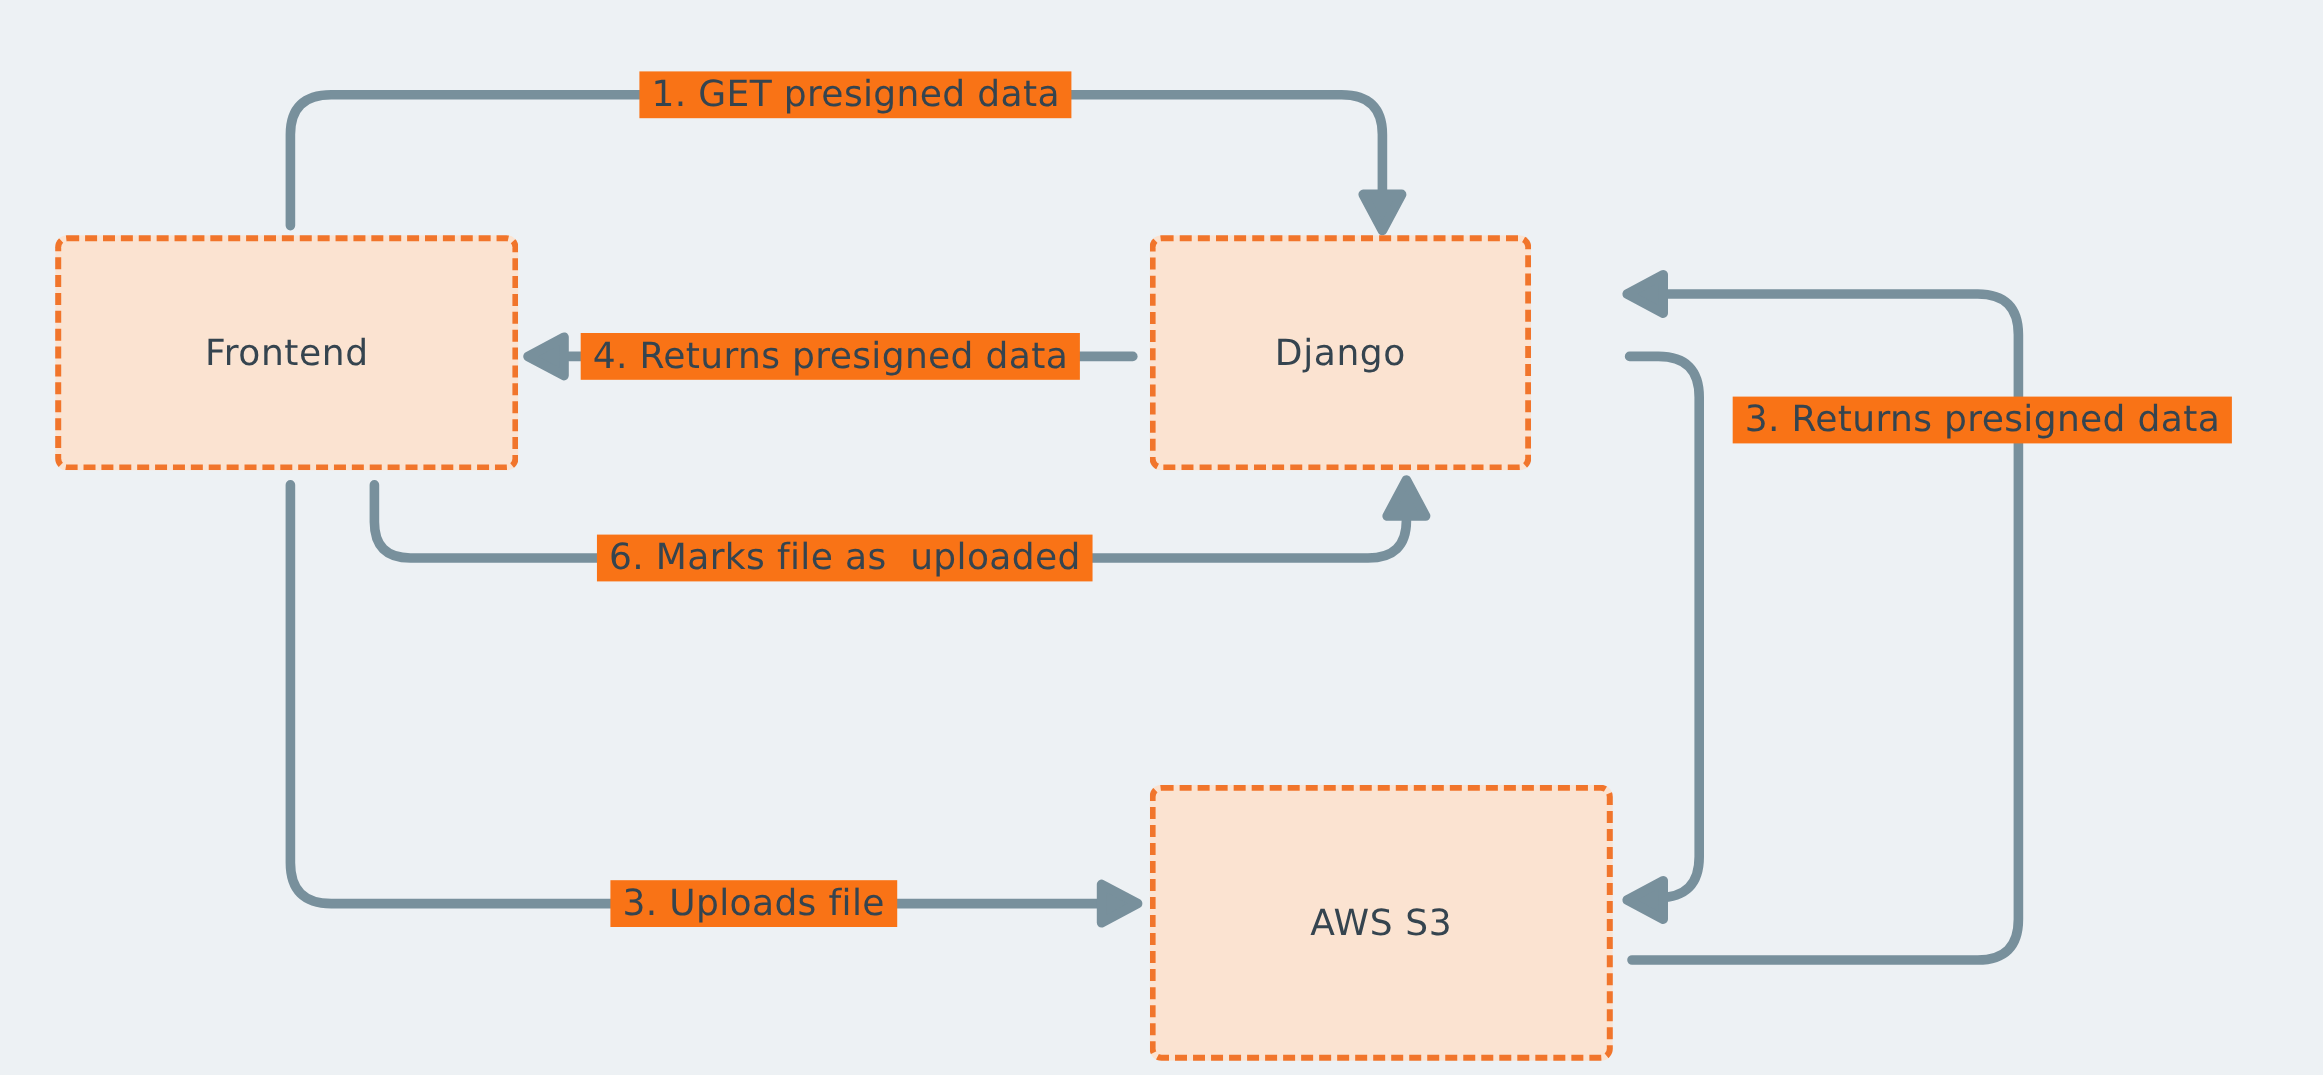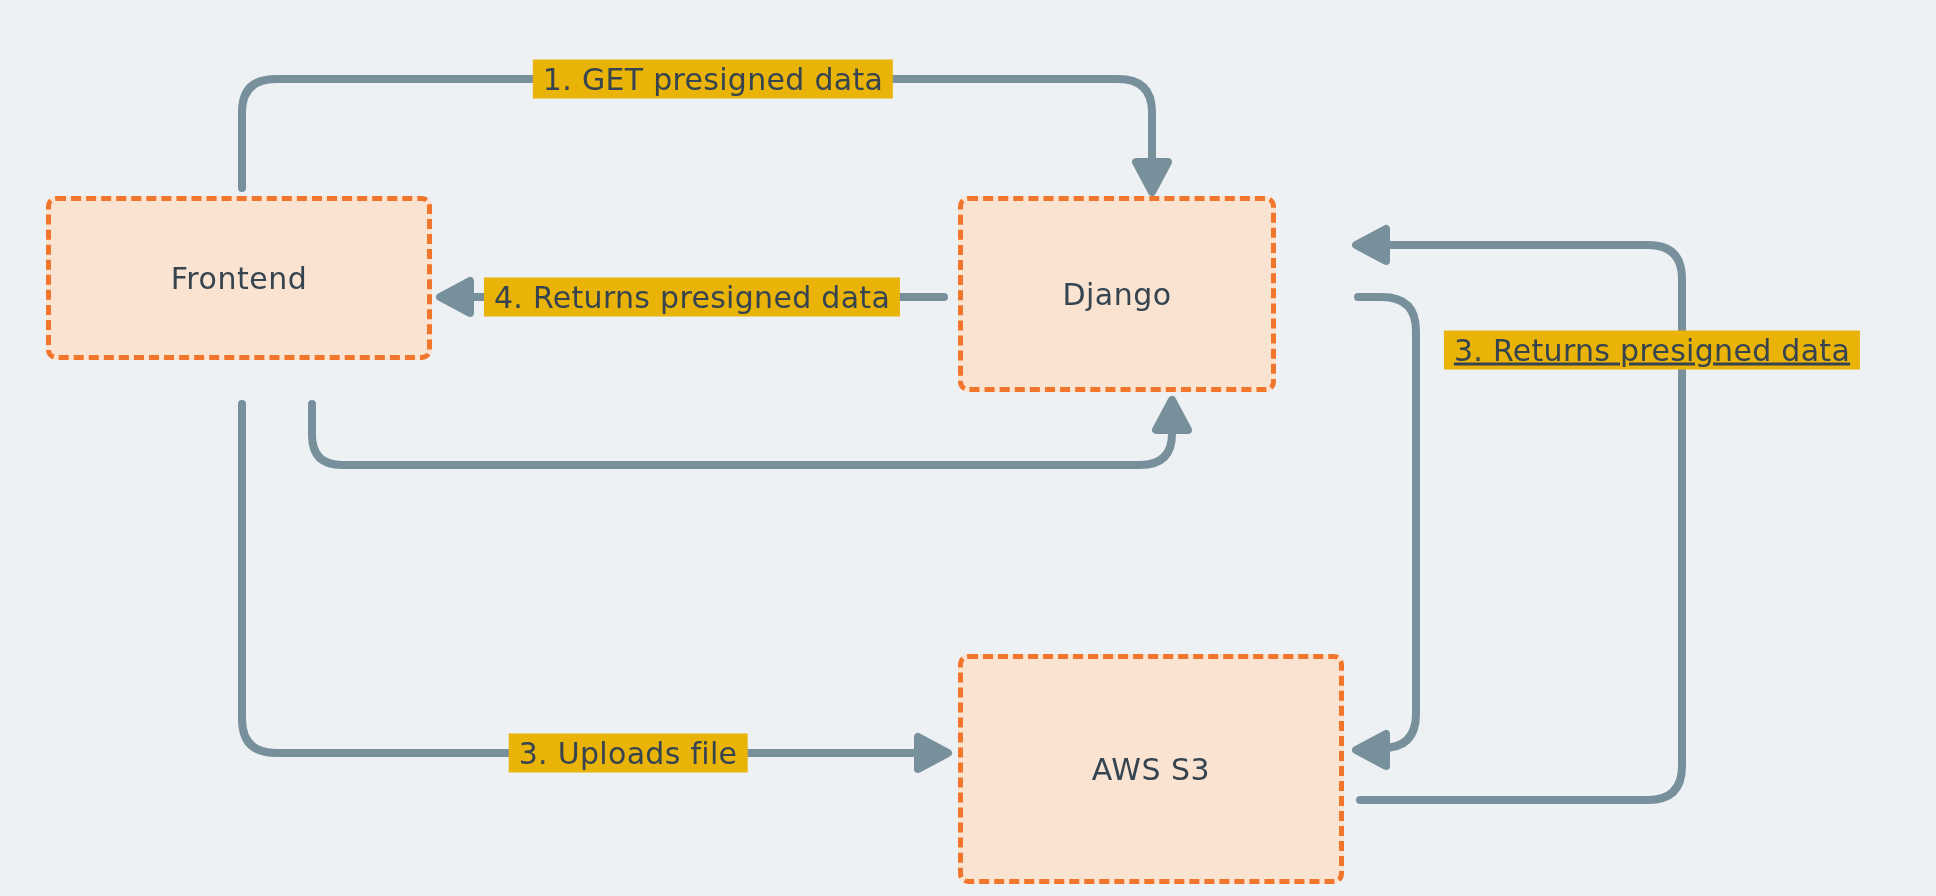--- a/index.html
+++ b/index.html
@@ -30,38 +30,38 @@
     border-radius: 10px;
     display: flex;
     align-items: center;
     justify-content: center;
   }
   .node-label {
     color: #35444F;
     font-size: 30px;
     letter-spacing: 0.5px;
   }
-  .node-frontend { left: 46px;  top: 196px; width: 386px; height: 164px; }
+  .node-frontend { left: 46px;  top: 196px; width: 386px; height: 196px; }
   .node-django   { left: 958px; top: 196px; width: 318px; height: 196px; }
   .node-aws-s3   { left: 958px; top: 654px; width: 386px; height: 230px; }
   .edge-label {
     position: absolute;
     transform: translate(-50%, -50%);
-    background: #eab308;
+    background: #f97316;
     color: #35444F;
     font-size: 30px;
     letter-spacing: 0.3px;
     padding: 2px 10px;
     white-space: pre;
   }
   .edge-label-1 { left: 713px;  top: 79px;  }
   .edge-label-4 { left: 692px;  top: 297px; }
   .edge-label-6 { left: 704px;  top: 465px; }
   .edge-label-2 { left: 1414px; top: 514px; }
-  .edge-label-3 { left: 1652px; top: 350px; text-decoration: underline; }
+  .edge-label-3 { left: 1652px; top: 350px; }
   .edge-label-5 { left: 628px;  top: 753px; }
 </style>
 </head>
 <body>
 
 <div class="canvas">
 
   <svg class="arrow-layer" viewBox="0 0 1936 896" fill="none" stroke="#78909C" stroke-width="8" stroke-linecap="round" stroke-linejoin="round">
 
     <path d="M 242 188 L 242 112 Q 242 79 276 79 L 1118 79 Q 1152 79 1152 112 L 1152 166"></path>
@@ -92,14 +92,15 @@
   </div>
 
   <div class="node node-aws-s3">
     <span class="node-label">AWS S3</span>
   </div>
 
   <div class="edge-label edge-label-1">1. GET presigned data</div>
   <div class="edge-label edge-label-3">3. Returns presigned data</div>
   <div class="edge-label edge-label-4">4. Returns presigned data</div>
   <div class="edge-label edge-label-5">3. Uploads file</div>
+  <div class="edge-label edge-label-6">6. Marks file as  uploaded</div>
 
 </div>
 
 </body></html>

